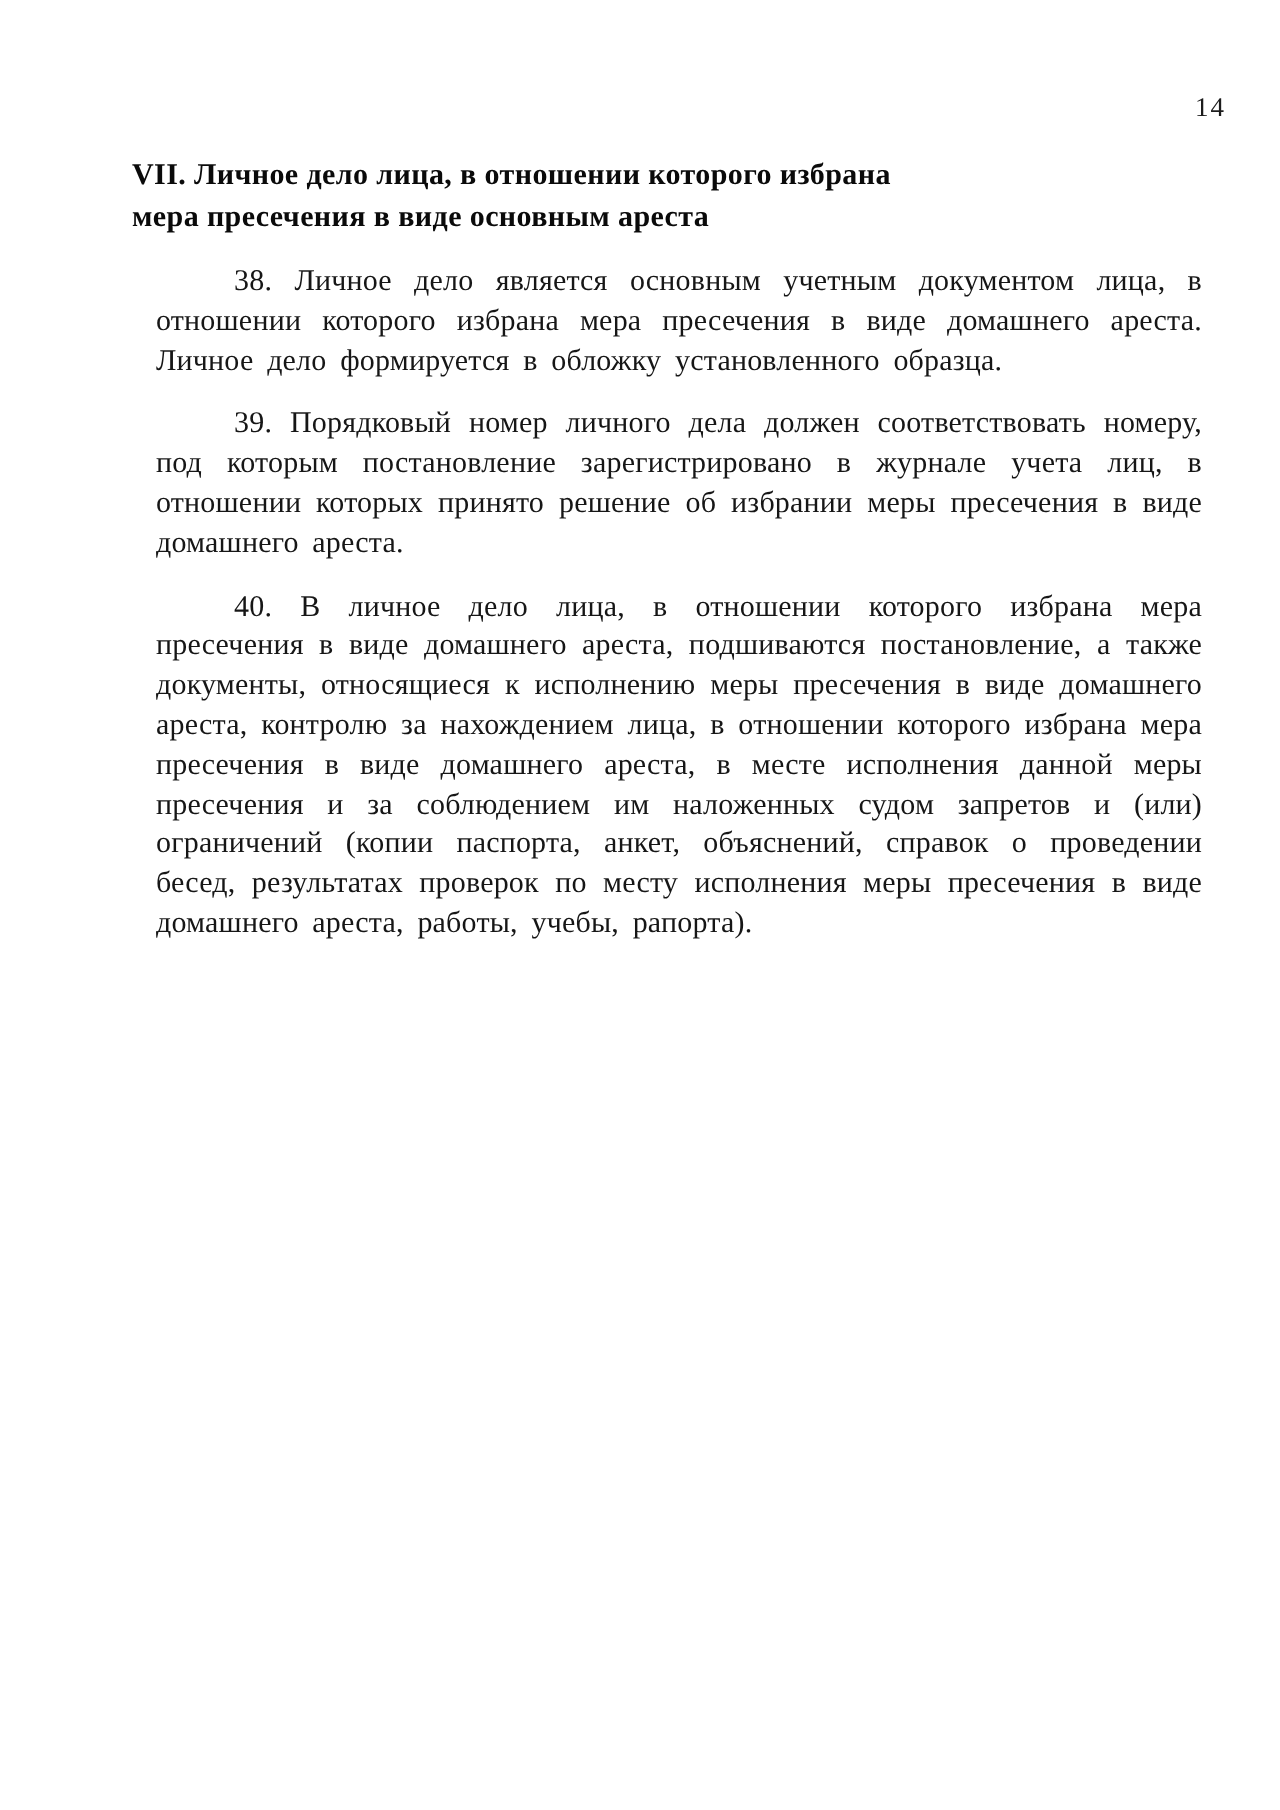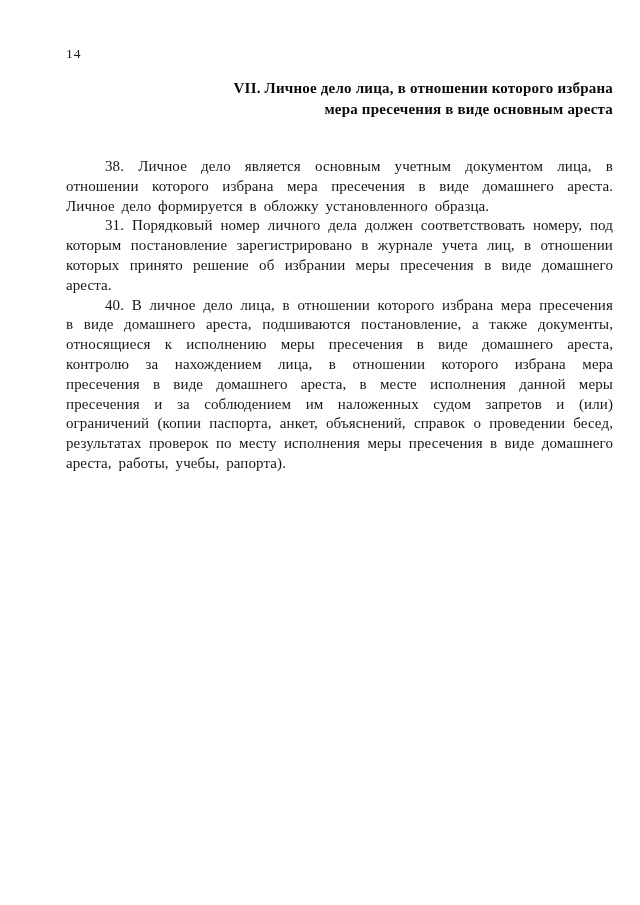--- a/index.html
+++ b/index.html
@@ -16,40 +16,40 @@
     font-family: "Liberation Serif", "DejaVu Serif", serif;
     color: #161616;
   }
   .content {
     position: absolute;
     left: 66px;
     top: 46px;
     width: 547px;
   }
   .page-number {
-    text-align: left;
+    text-align: right;
     font-size: 13.5px;
     letter-spacing: 1px;
     color: #1c1c1c;
     margin: 0 0 16px 0;
   }
   .heading {
-    margin: 0 0 37px 0;
-    text-align: right;
+    margin: 0 0 8px 0;
+    text-align: left;
     font-size: 15px;
     font-weight: bold;
     line-height: 21px;
     color: #0a0a0a;
     letter-spacing: 0.2px;
   }
   .heading .hline {
     display: block;
   }
   .body-text p {
-    margin: 0;
+    margin: 12px;
     text-align: justify;
     text-indent: 39px;
     font-size: 15px;
     line-height: 19.8px;
     word-spacing: 3px;
     letter-spacing: 0.1px;
     color: #161616;
   }
 </style>
 </head>
@@ -60,18 +60,18 @@
 
     <div class="page-number">14</div>
 
     <h1 class="heading">
       <span class="hline">VII. Личное дело лица, в отношении которого избрана</span>
       <span class="hline">мера пресечения в виде основным ареста</span>
     </h1>
 
     <div class="body-text">
       <p>38. Личное дело является основным учетным документом лица, в отношении которого избрана мера пресечения в виде домашнего ареста. Личное дело формируется в обложку установленного образца.</p>
-      <p>31. Порядковый номер личного дела должен соответствовать номеру, под которым постановление зарегистрировано в журнале учета лиц, в отношении которых принято решение об избрании меры пресечения в виде домашнего ареста.</p>
+      <p>39. Порядковый номер личного дела должен соответствовать номеру, под которым постановление зарегистрировано в журнале учета лиц, в отношении которых принято решение об избрании меры пресечения в виде домашнего ареста.</p>
       <p>40. В личное дело лица, в отношении которого избрана мера пресечения в виде домашнего ареста, подшиваются постановление, а также документы, относящиеся к исполнению меры пресечения в виде домашнего ареста, контролю за нахождением лица, в отношении которого избрана мера пресечения в виде домашнего ареста, в месте исполнения данной меры пресечения и за соблюдением им наложенных судом запретов и (или) ограничений (копии паспорта, анкет, объяснений, справок о проведении бесед, результатах проверок по месту исполнения меры пресечения в виде домашнего ареста, работы, учебы, рапорта).</p>
     </div>
 
   </div>
 </div>
 
 </body></html>

